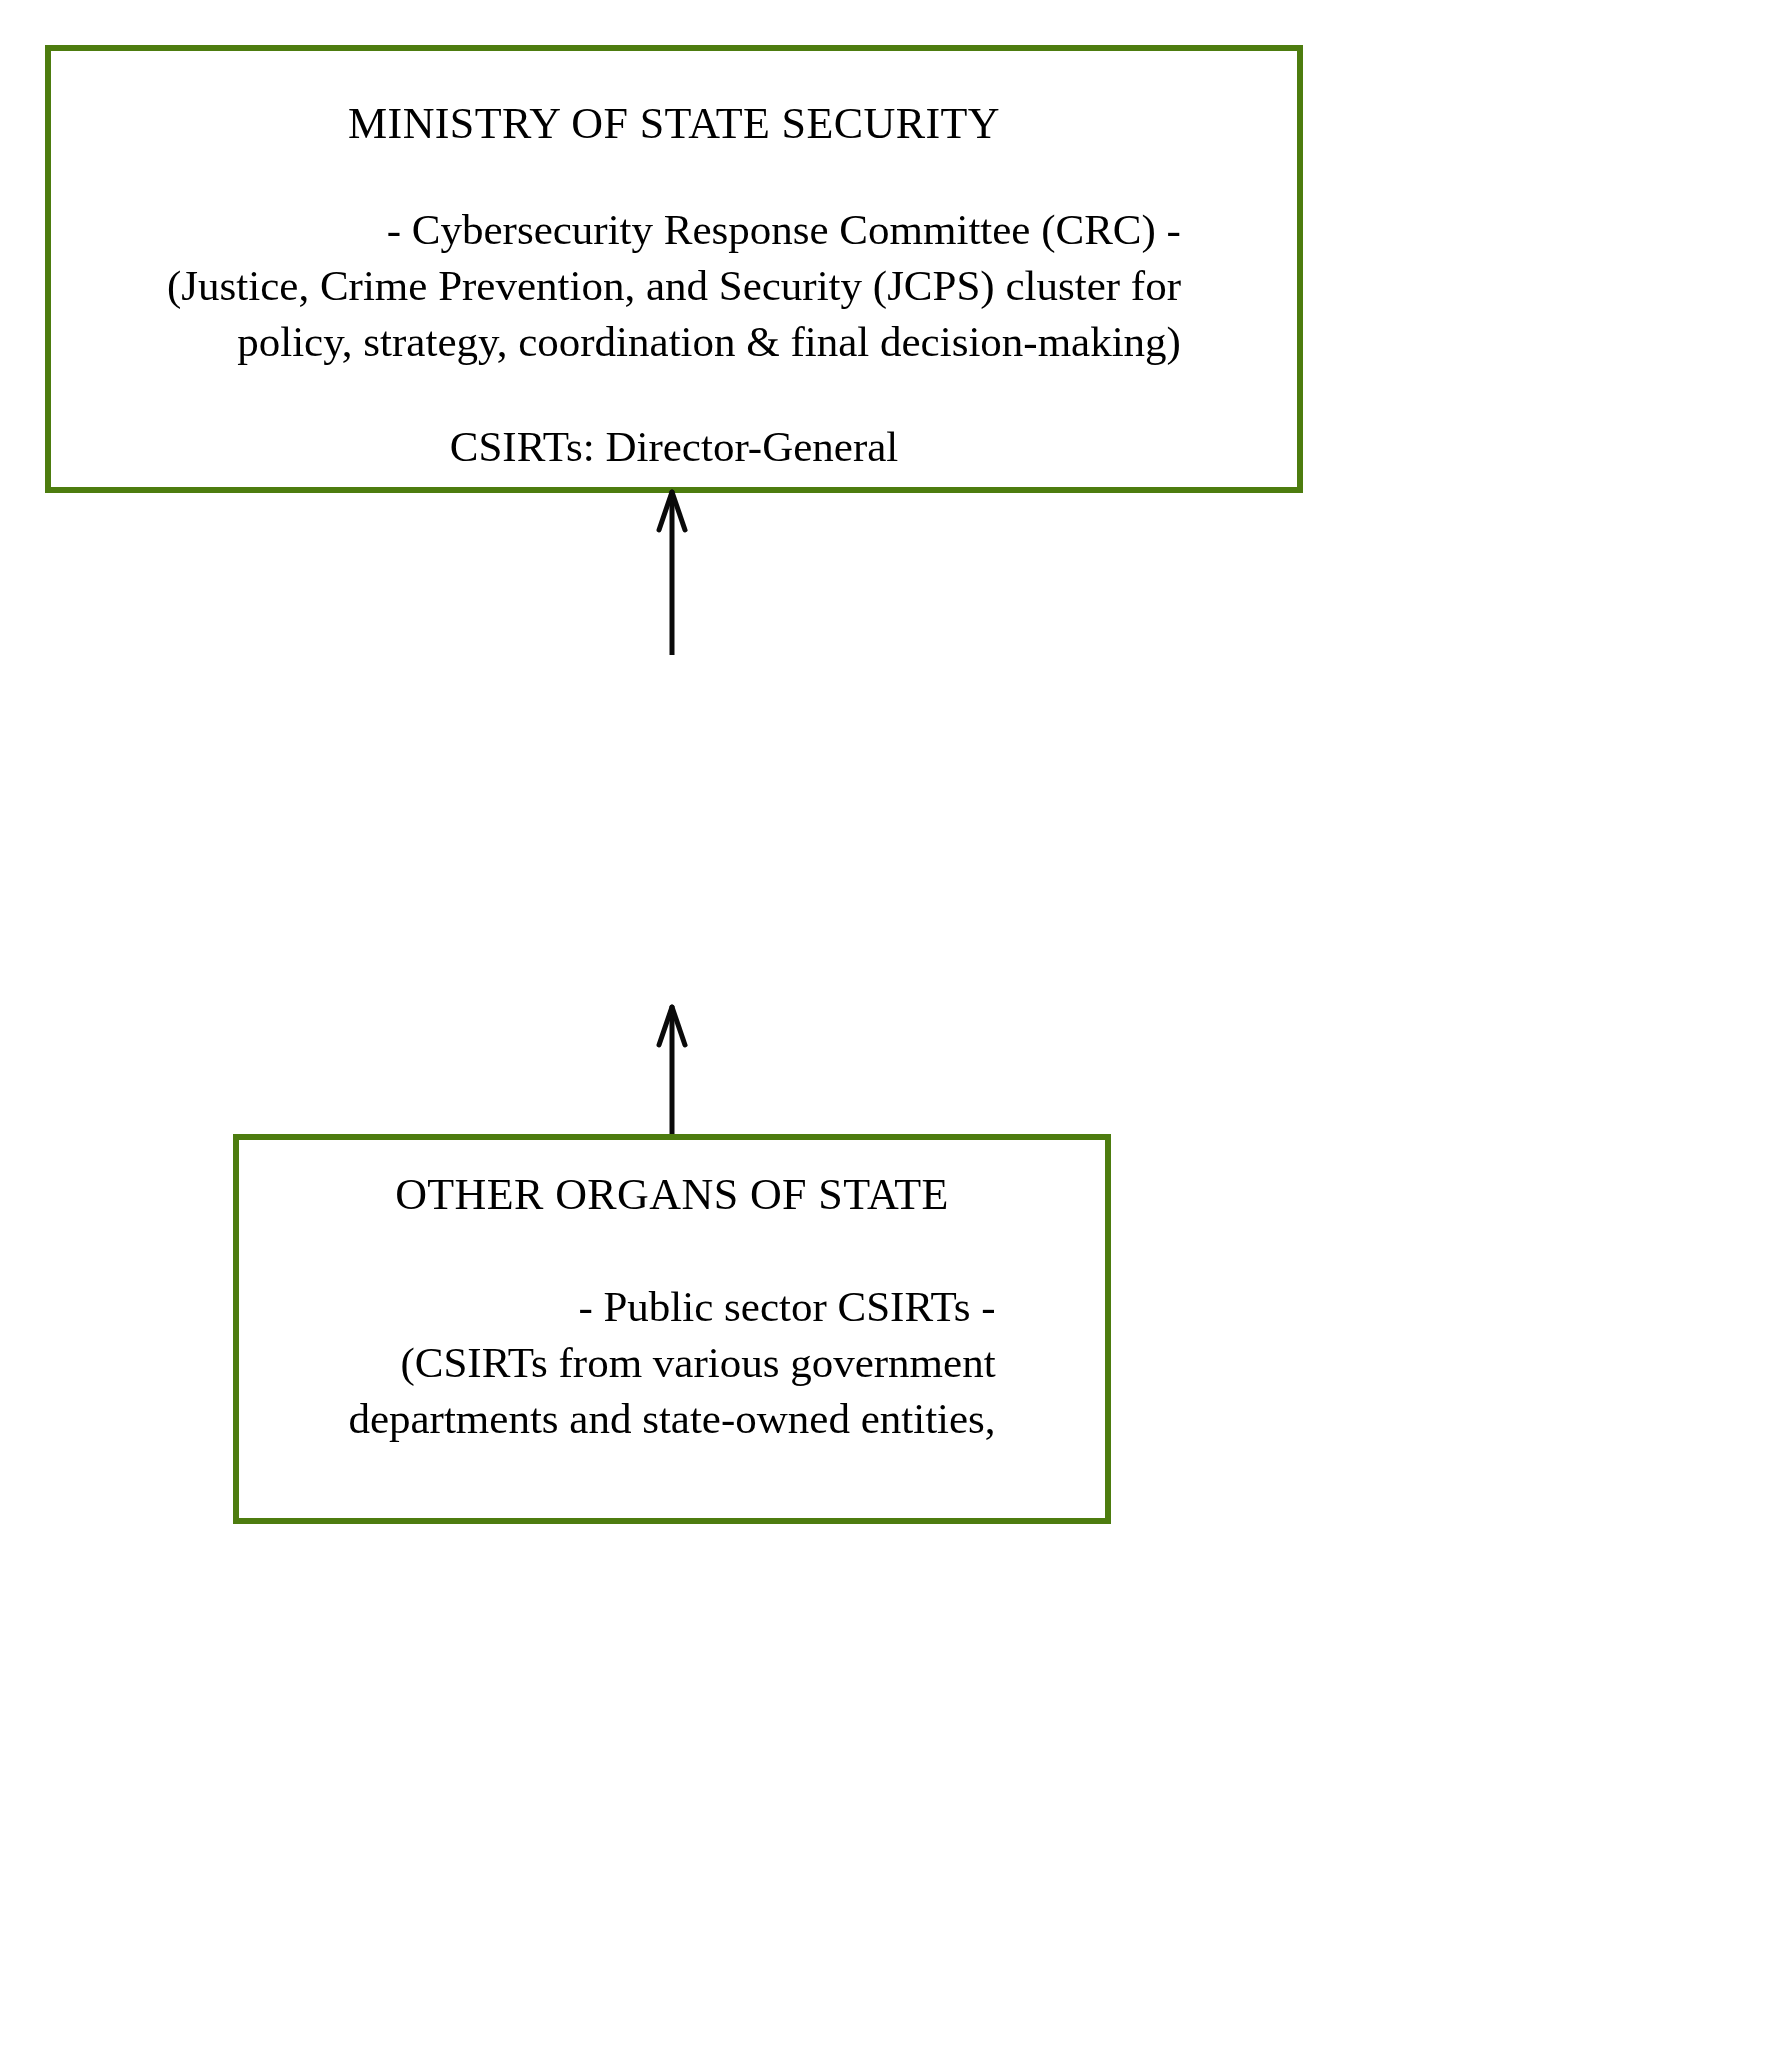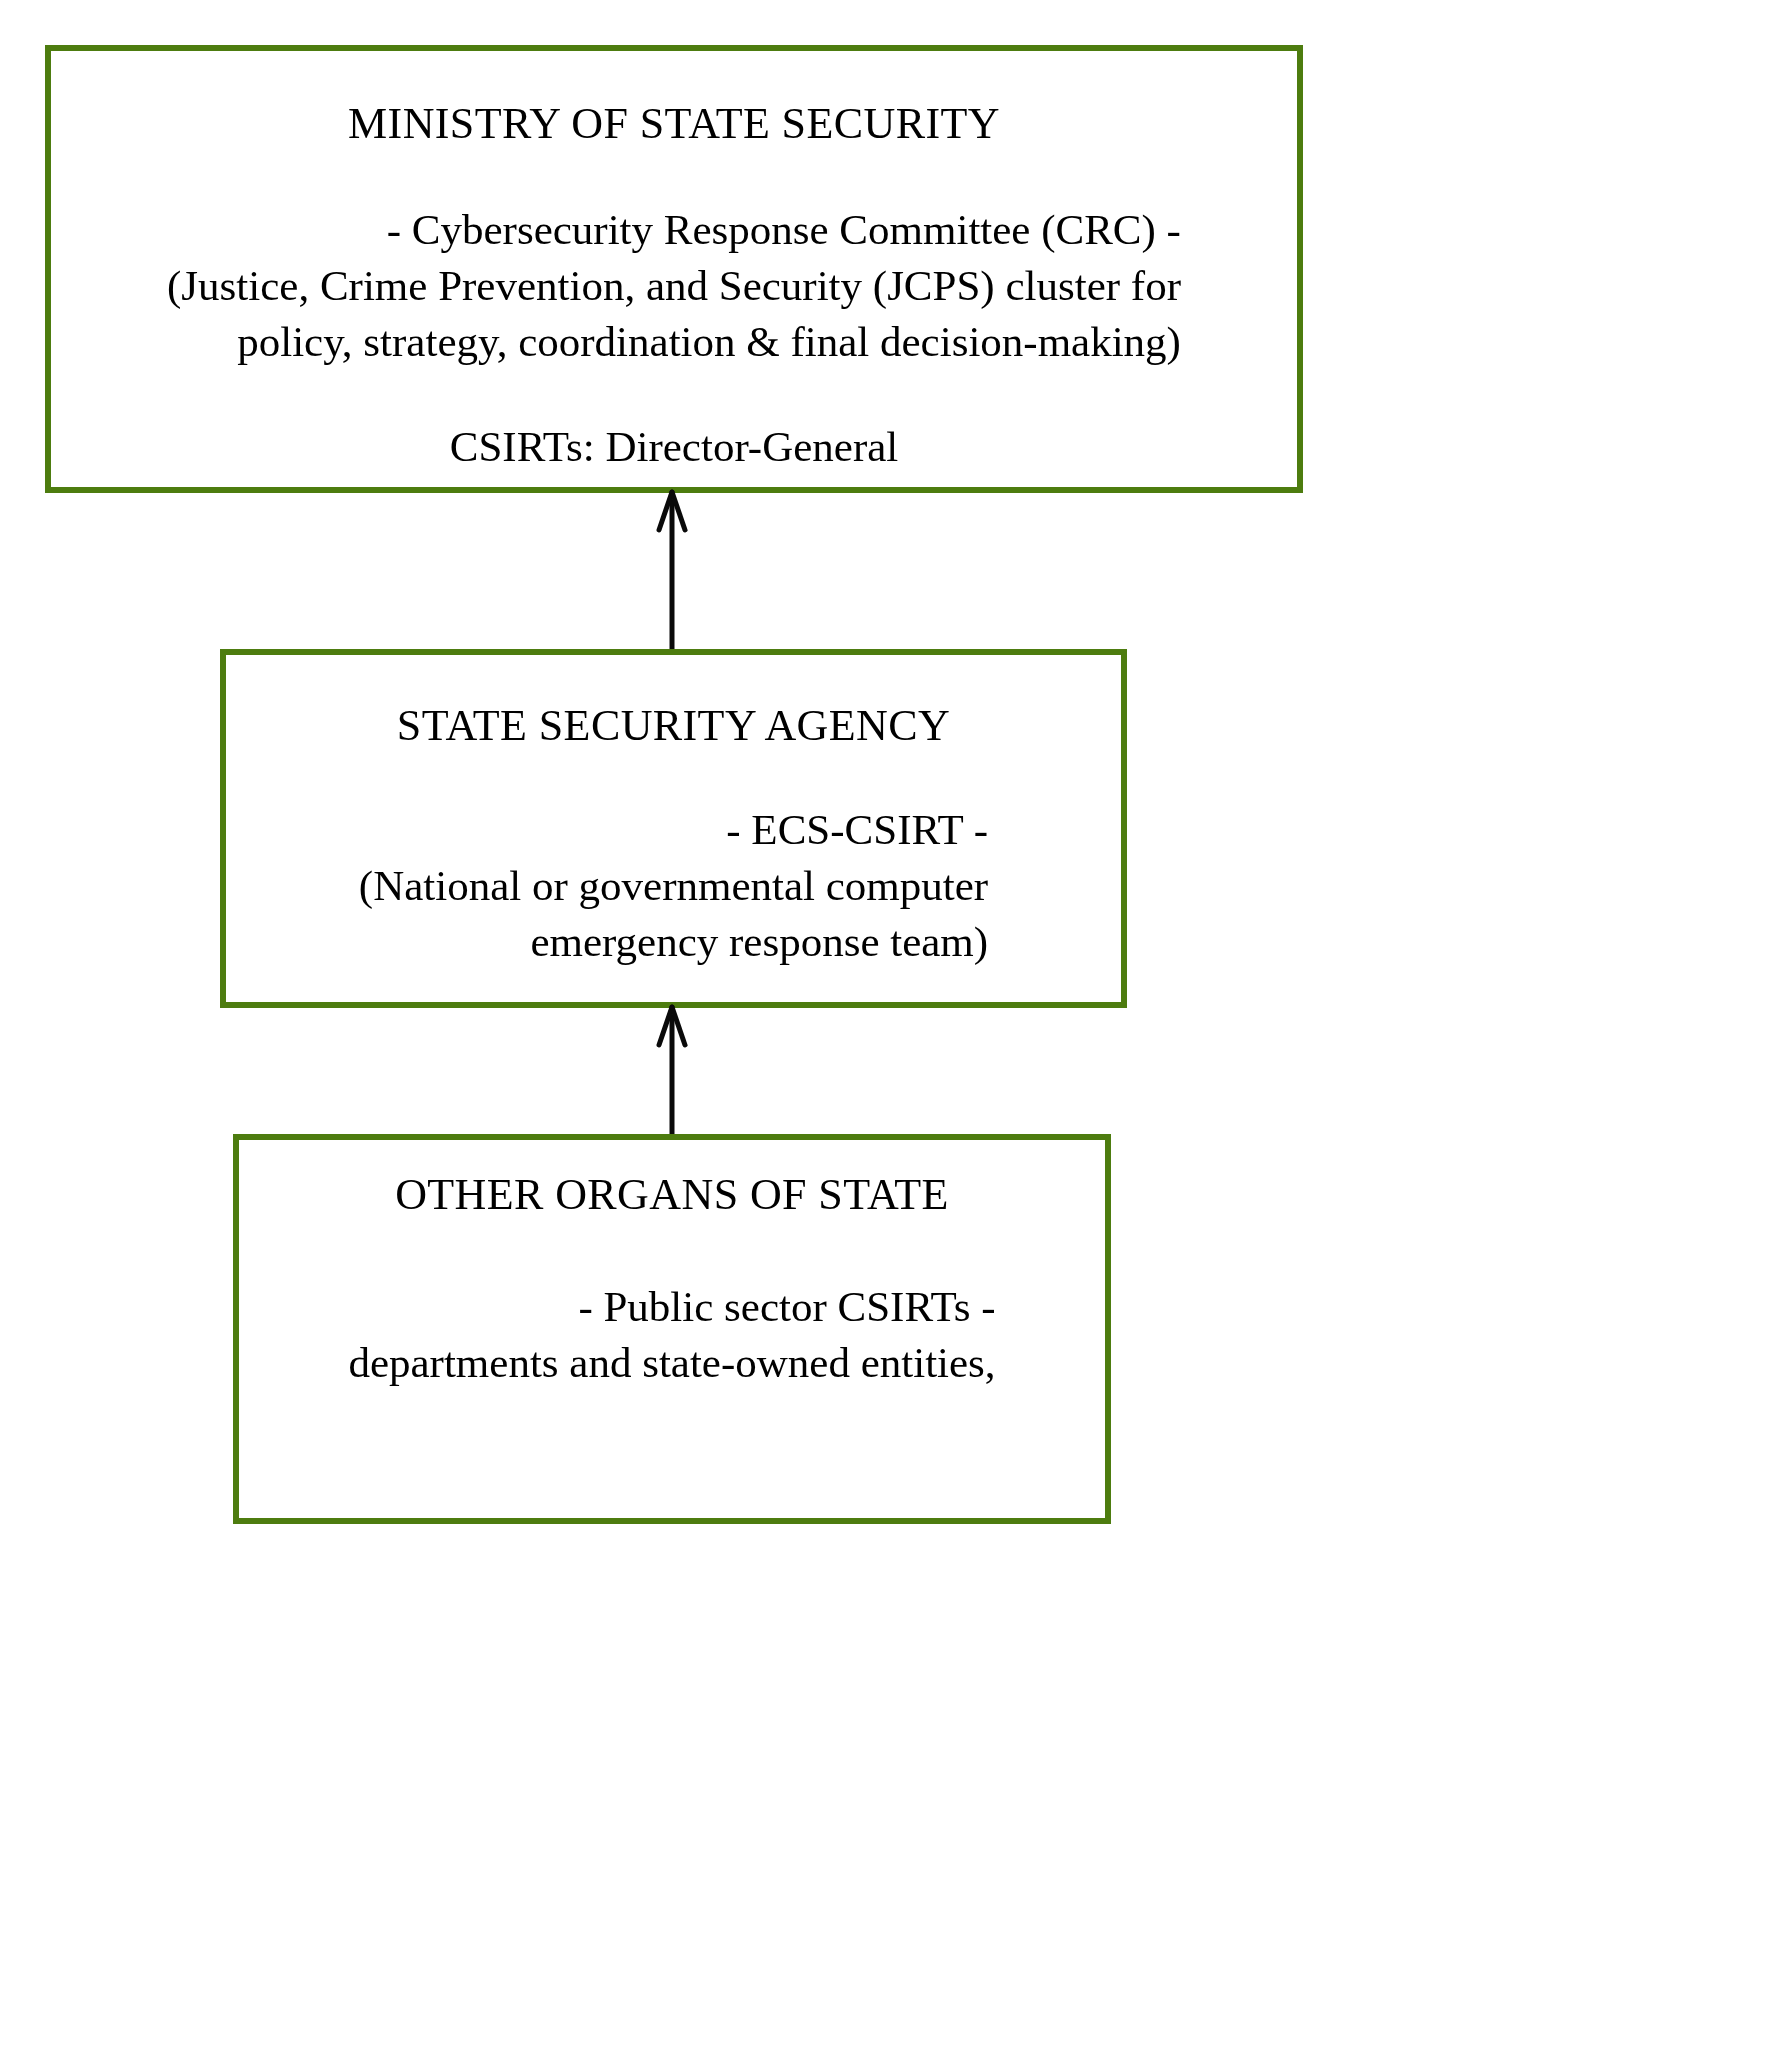--- a/index.html
+++ b/index.html
@@ -115,38 +115,31 @@
   </div>
 
   <div class="connector" id="connector-agency-to-ministry">
     <svg width="40" height="165" viewBox="0 0 40 165" xmlns="http://www.w3.org/2000/svg">
       <line x1="20" y1="165" x2="20" y2="10" stroke="#0a0a0a" stroke-width="5"></line>
       <line x1="20" y1="2" x2="7" y2="40" stroke="#0a0a0a" stroke-width="5" stroke-linecap="round"></line>
       <line x1="20" y1="2" x2="33" y2="40" stroke="#0a0a0a" stroke-width="5" stroke-linecap="round"></line>
     </svg>
   </div>
 
-  <div class="node" id="node-agency">
-    <div class="node-title">STATE SECURITY AGENCY</div>
-    <div class="node-body">
-      <span class="line">- ECS-CSIRT -</span>
-      <span class="line">(National or governmental computer</span>
-      <span class="line">emergency response team)</span>
-    </div>
-  </div>
 
   <div class="connector" id="connector-organs-to-agency">
     <svg width="40" height="165" viewBox="0 0 40 165" xmlns="http://www.w3.org/2000/svg">
       <line x1="20" y1="165" x2="20" y2="10" stroke="#0a0a0a" stroke-width="5"></line>
       <line x1="20" y1="2" x2="7" y2="40" stroke="#0a0a0a" stroke-width="5" stroke-linecap="round"></line>
       <line x1="20" y1="2" x2="33" y2="40" stroke="#0a0a0a" stroke-width="5" stroke-linecap="round"></line>
     </svg>
   </div>
 
   <div class="node" id="node-organs">
     <div class="node-title">OTHER ORGANS OF STATE</div>
     <div class="node-body">
       <span class="line">- Public sector CSIRTs -</span>
+      <span class="line">(CSIRTs from various government</span>
       <span class="line">departments and state-owned entities,</span>
     </div>
   </div>
 
 </div>
 
 </body></html>

